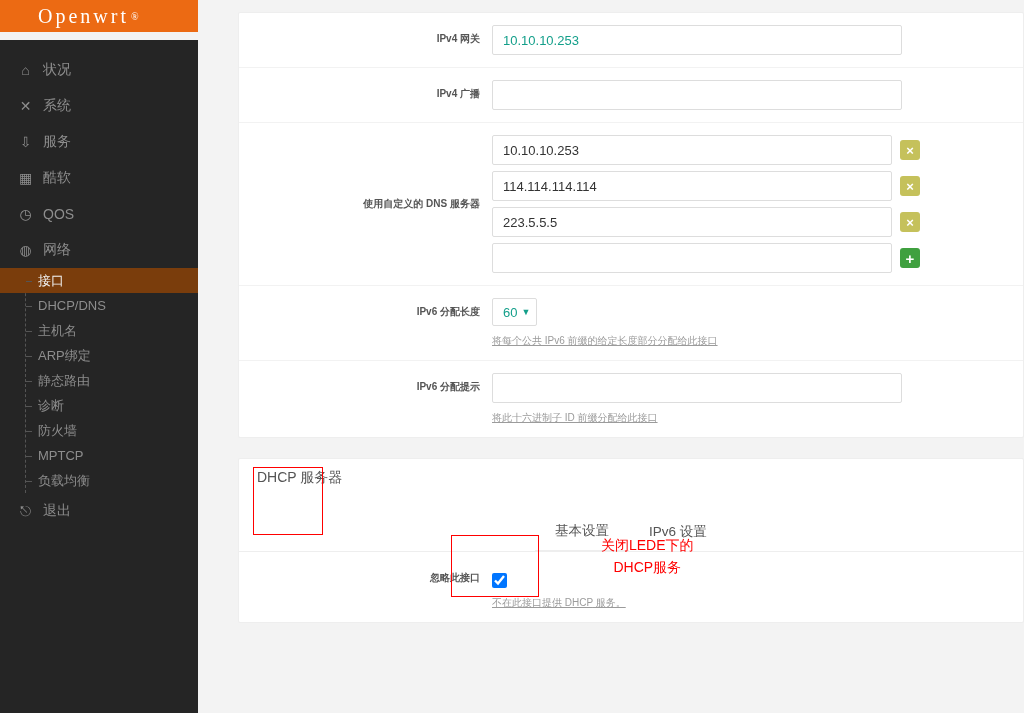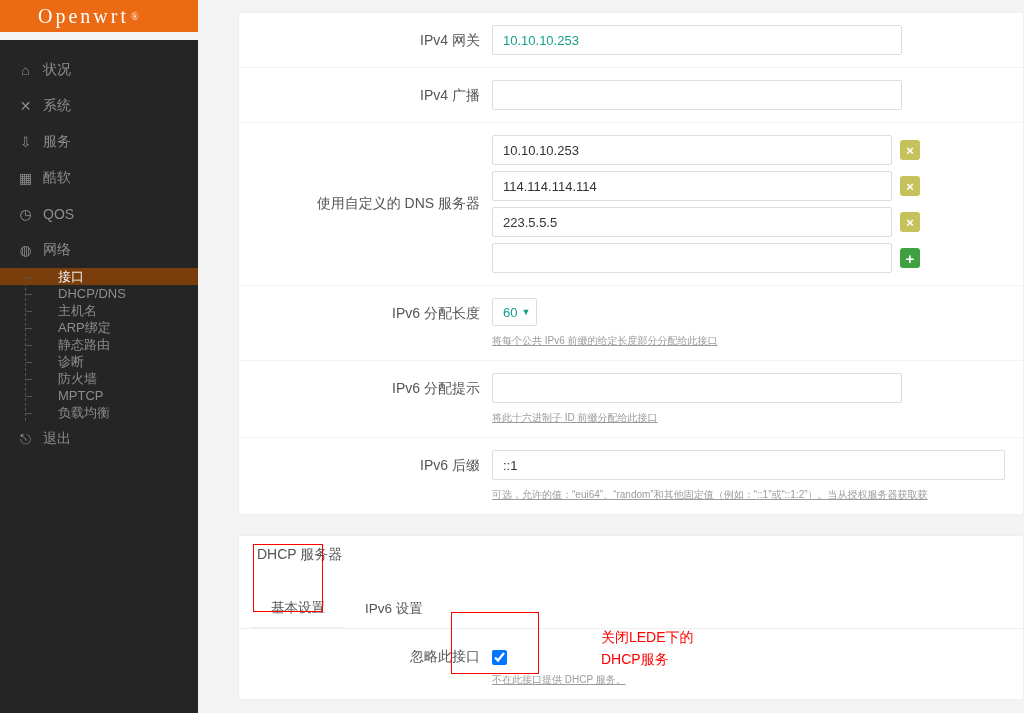--- a/index.html
+++ b/index.html
@@ -60,24 +60,24 @@
     content: "";
     position: absolute;
     left: 25px;
     top: 0;
     bottom: 0;
     width: 0;
     border-left: 1px dashed #555;
   }
   .sub-item {
     position: relative;
-    height: 17px;
-    display: flex;
-    align-items: center;
-    padding-left: 58px;
+    height: 25px;
+    display: flex;
+    align-items: center;
+    padding-left: 38px;
     color: #8d8d8d;
     font-size: 13px;
     cursor: pointer;
   }
   .sub-item::before {
     content: "";
     position: absolute;
     left: 26px;
     top: 50%;
     width: 6px;
@@ -109,21 +109,22 @@
     padding: 12px 18px;
     border-bottom: 1px solid #f2f2f2;
   }
   .form-row:last-child { border-bottom: none; }
   .form-label {
     flex: 0 0 235px;
     text-align: right;
     padding-right: 12px;
     color: #555;
     padding-top: 7px;
-    font-size: 14px;
+    font-size: 10px;
+    font-weight: bold;
   }
   .form-value {
     flex: 1;
     display: flex;
     flex-direction: column;
     gap: 6px;
   }
   .text-input {
     width: 100%;
     max-width: 410px;
@@ -183,20 +184,21 @@
   }
 
   
   .tabs {
     display: flex;
     align-items: flex-end;
     gap: 0;
     padding: 16px 12px 0 12px;
     border-bottom: 1px solid #eee;
     font-size: 13.5px;
+    justify-content: center;
   }
   .tab {
     padding: 8px 20px 10px;
     color: #555;
     cursor: pointer;
   }
   .tab.active {
     border-bottom: 2px solid #eee;
     position: relative;
     top: 1px;
@@ -342,27 +344,20 @@
         <div class="hint">将每个公共 IPv6 前缀的给定长度部分分配给此接口</div>
       </div>
     </div>
     <div class="form-row">
       <div class="form-label">IPv6 分配提示</div>
       <div class="form-value">
         <input class="text-input" value="" style="">
         <div class="hint">将此十六进制子 ID 前缀分配给此接口</div>
       </div>
     </div>
-    <div class="form-row" style="border-bottom:none;">
-      <div class="form-label">IPv6 后缀</div>
-      <div class="form-value">
-        <input class="text-input" style="max-width: none;" value="::1">
-        <div class="hint">可选，允许的值：“eui64”、“random”和其他固定值（例如：“::1”或“::1:2”）。当从授权服务器获取获</div>
-      </div>
-    </div>
   </div>
 
   <div class="card dhcp-wrap">
     <div class="section-title">DHCP 服务器</div>
     <div class="tabs">
       <div class="tab active">基本设置</div>
       <div class="tab">IPv6 设置</div>
     </div>
     <div class="form-row" style="border-bottom:none;">
       <div class="form-label">忽略此接口</div>
@@ -370,17 +365,17 @@
         <input type="checkbox" class="checkbox" checked="" style="">
         <div class="hint">
           <span>不在此接口提供 </span><a>DHCP</a><span> 服务。</span>
         </div>
       </div>
     </div>
 
     
     <div class="hl-box1" style="left:14px; top:8px; width:70px; height:68px;"></div>
     <div class="hl-box1" style="left:212px; top:76px; width:88px; height:62px;"></div>
-    <div class="note-red" style="left:362px; top:91px; white-space:pre-line; text-align:left;">关闭LEDE下的
+    <div class="note-red" style="left:362px; top:76px; white-space:pre-line; text-align:center;">关闭LEDE下的
 DHCP服务</div>
   </div>
 
 </div>
 
 </body></html>

